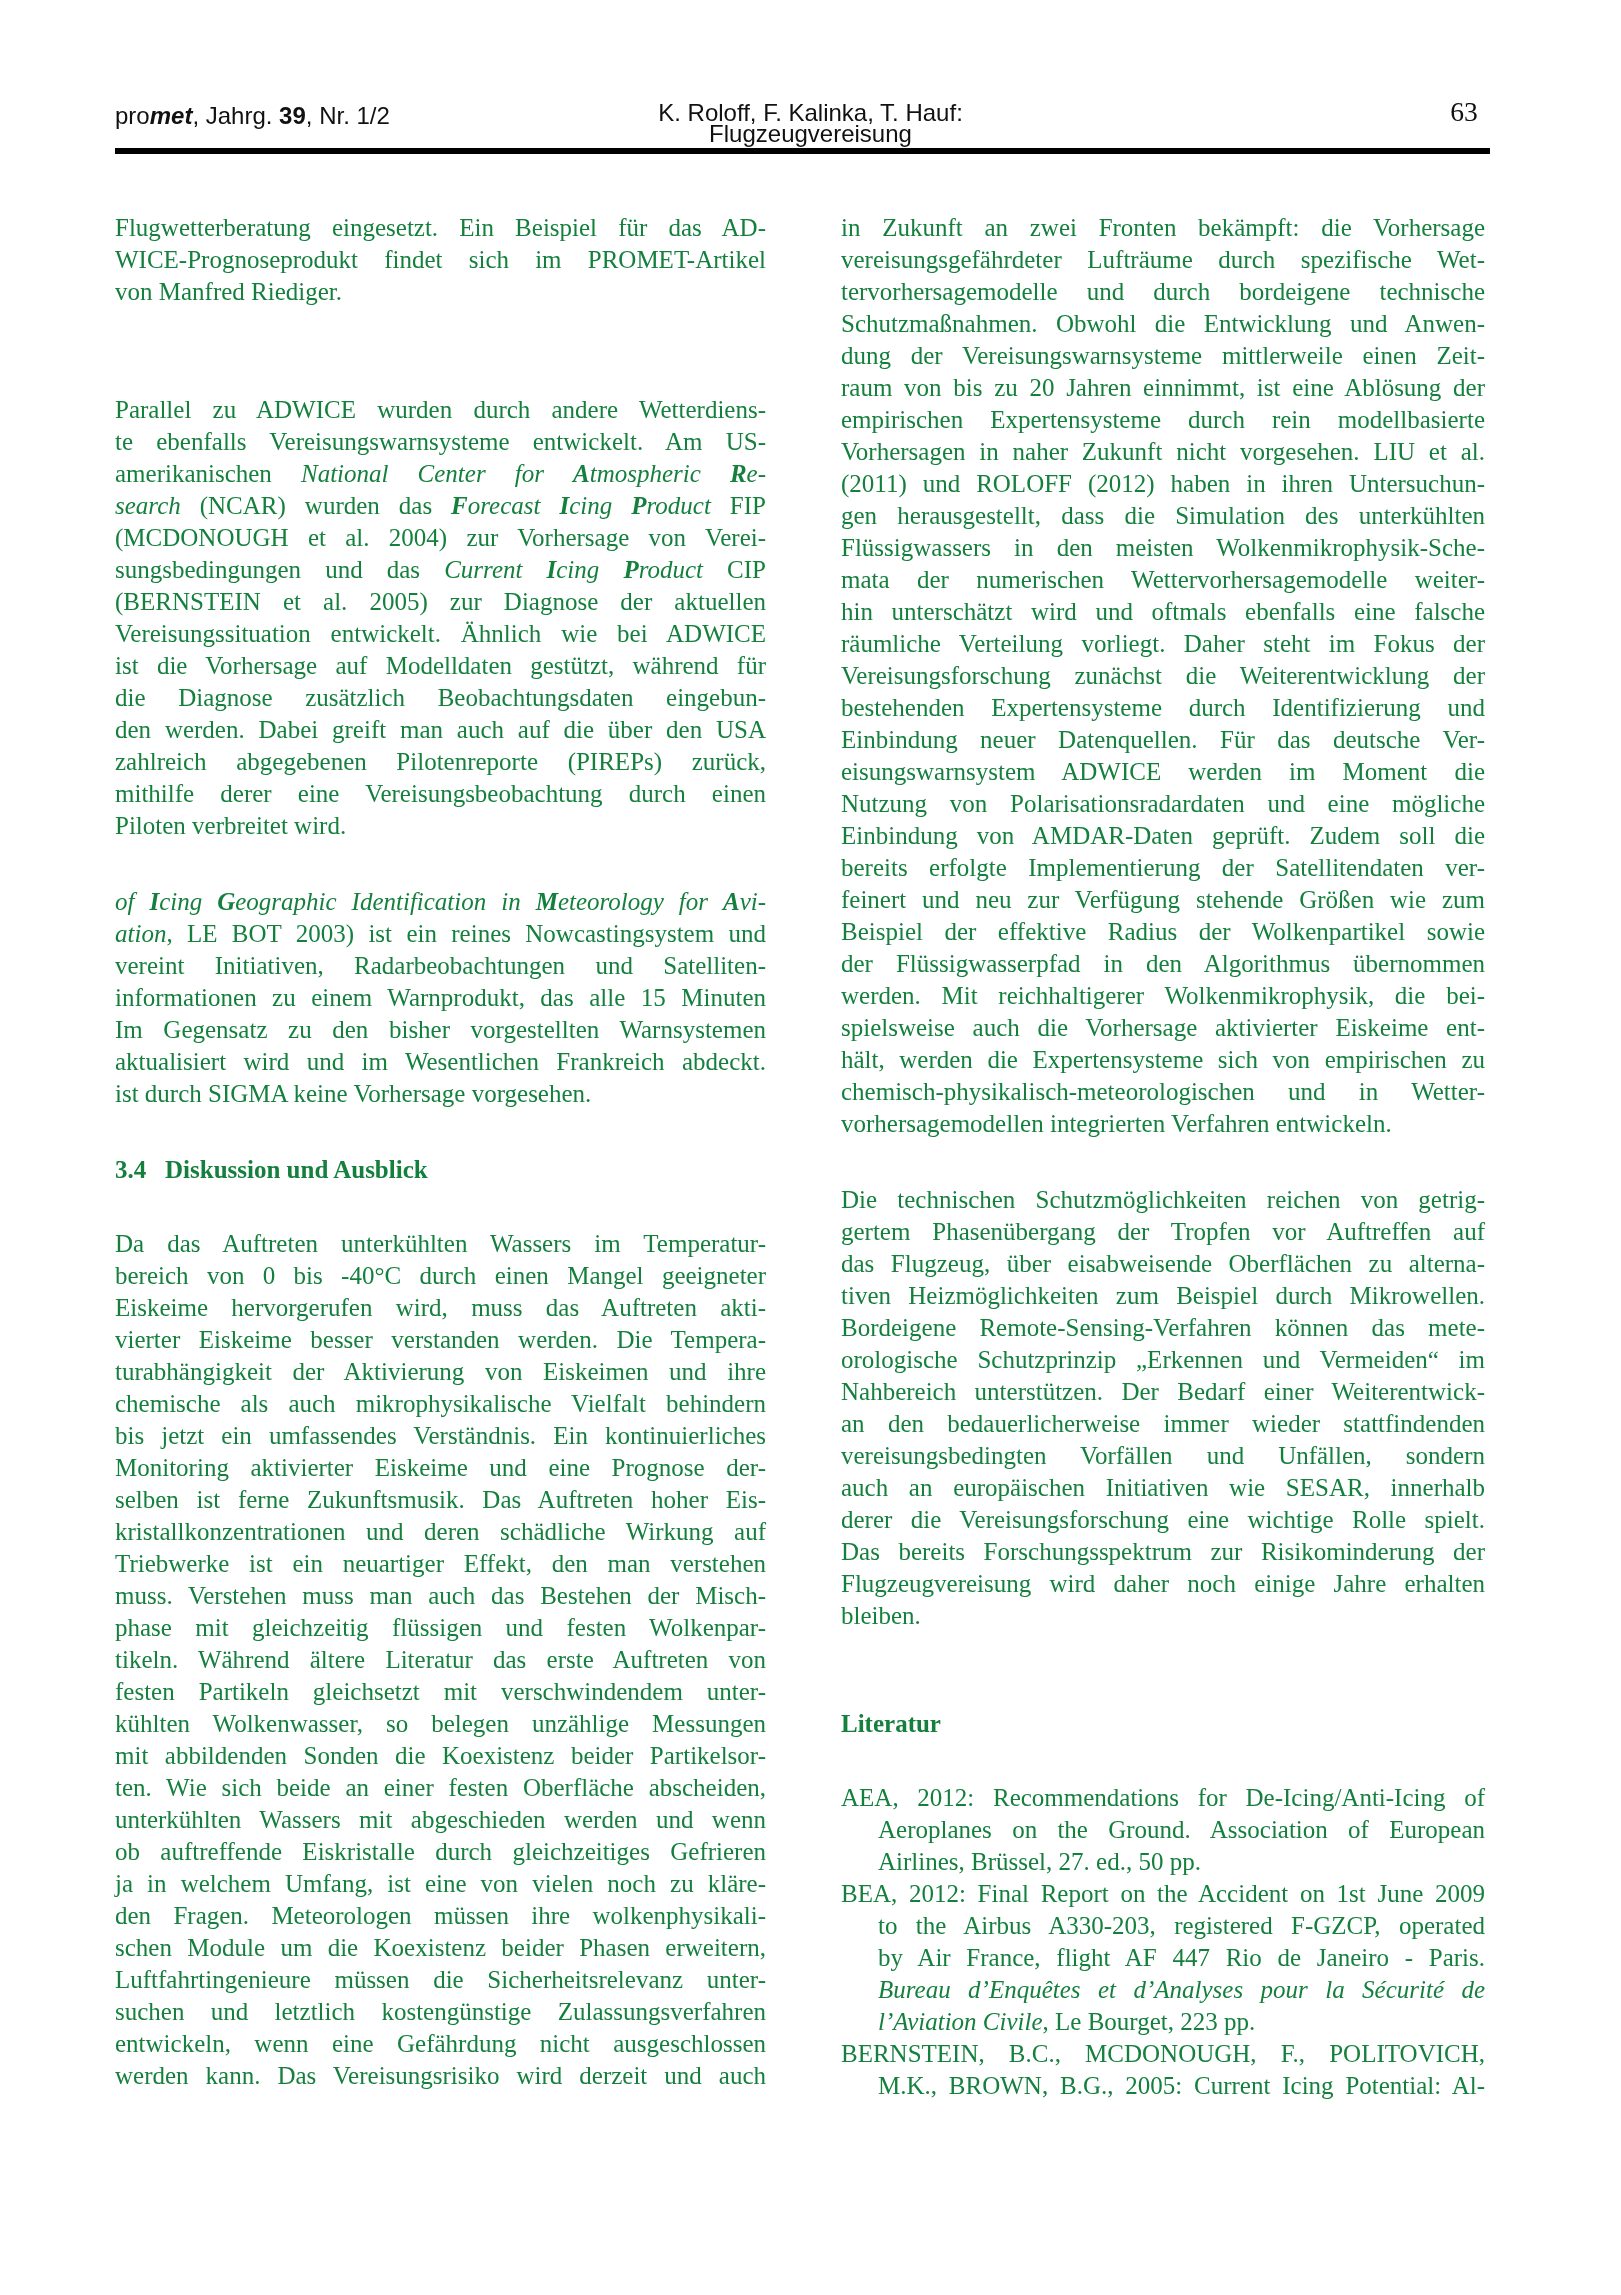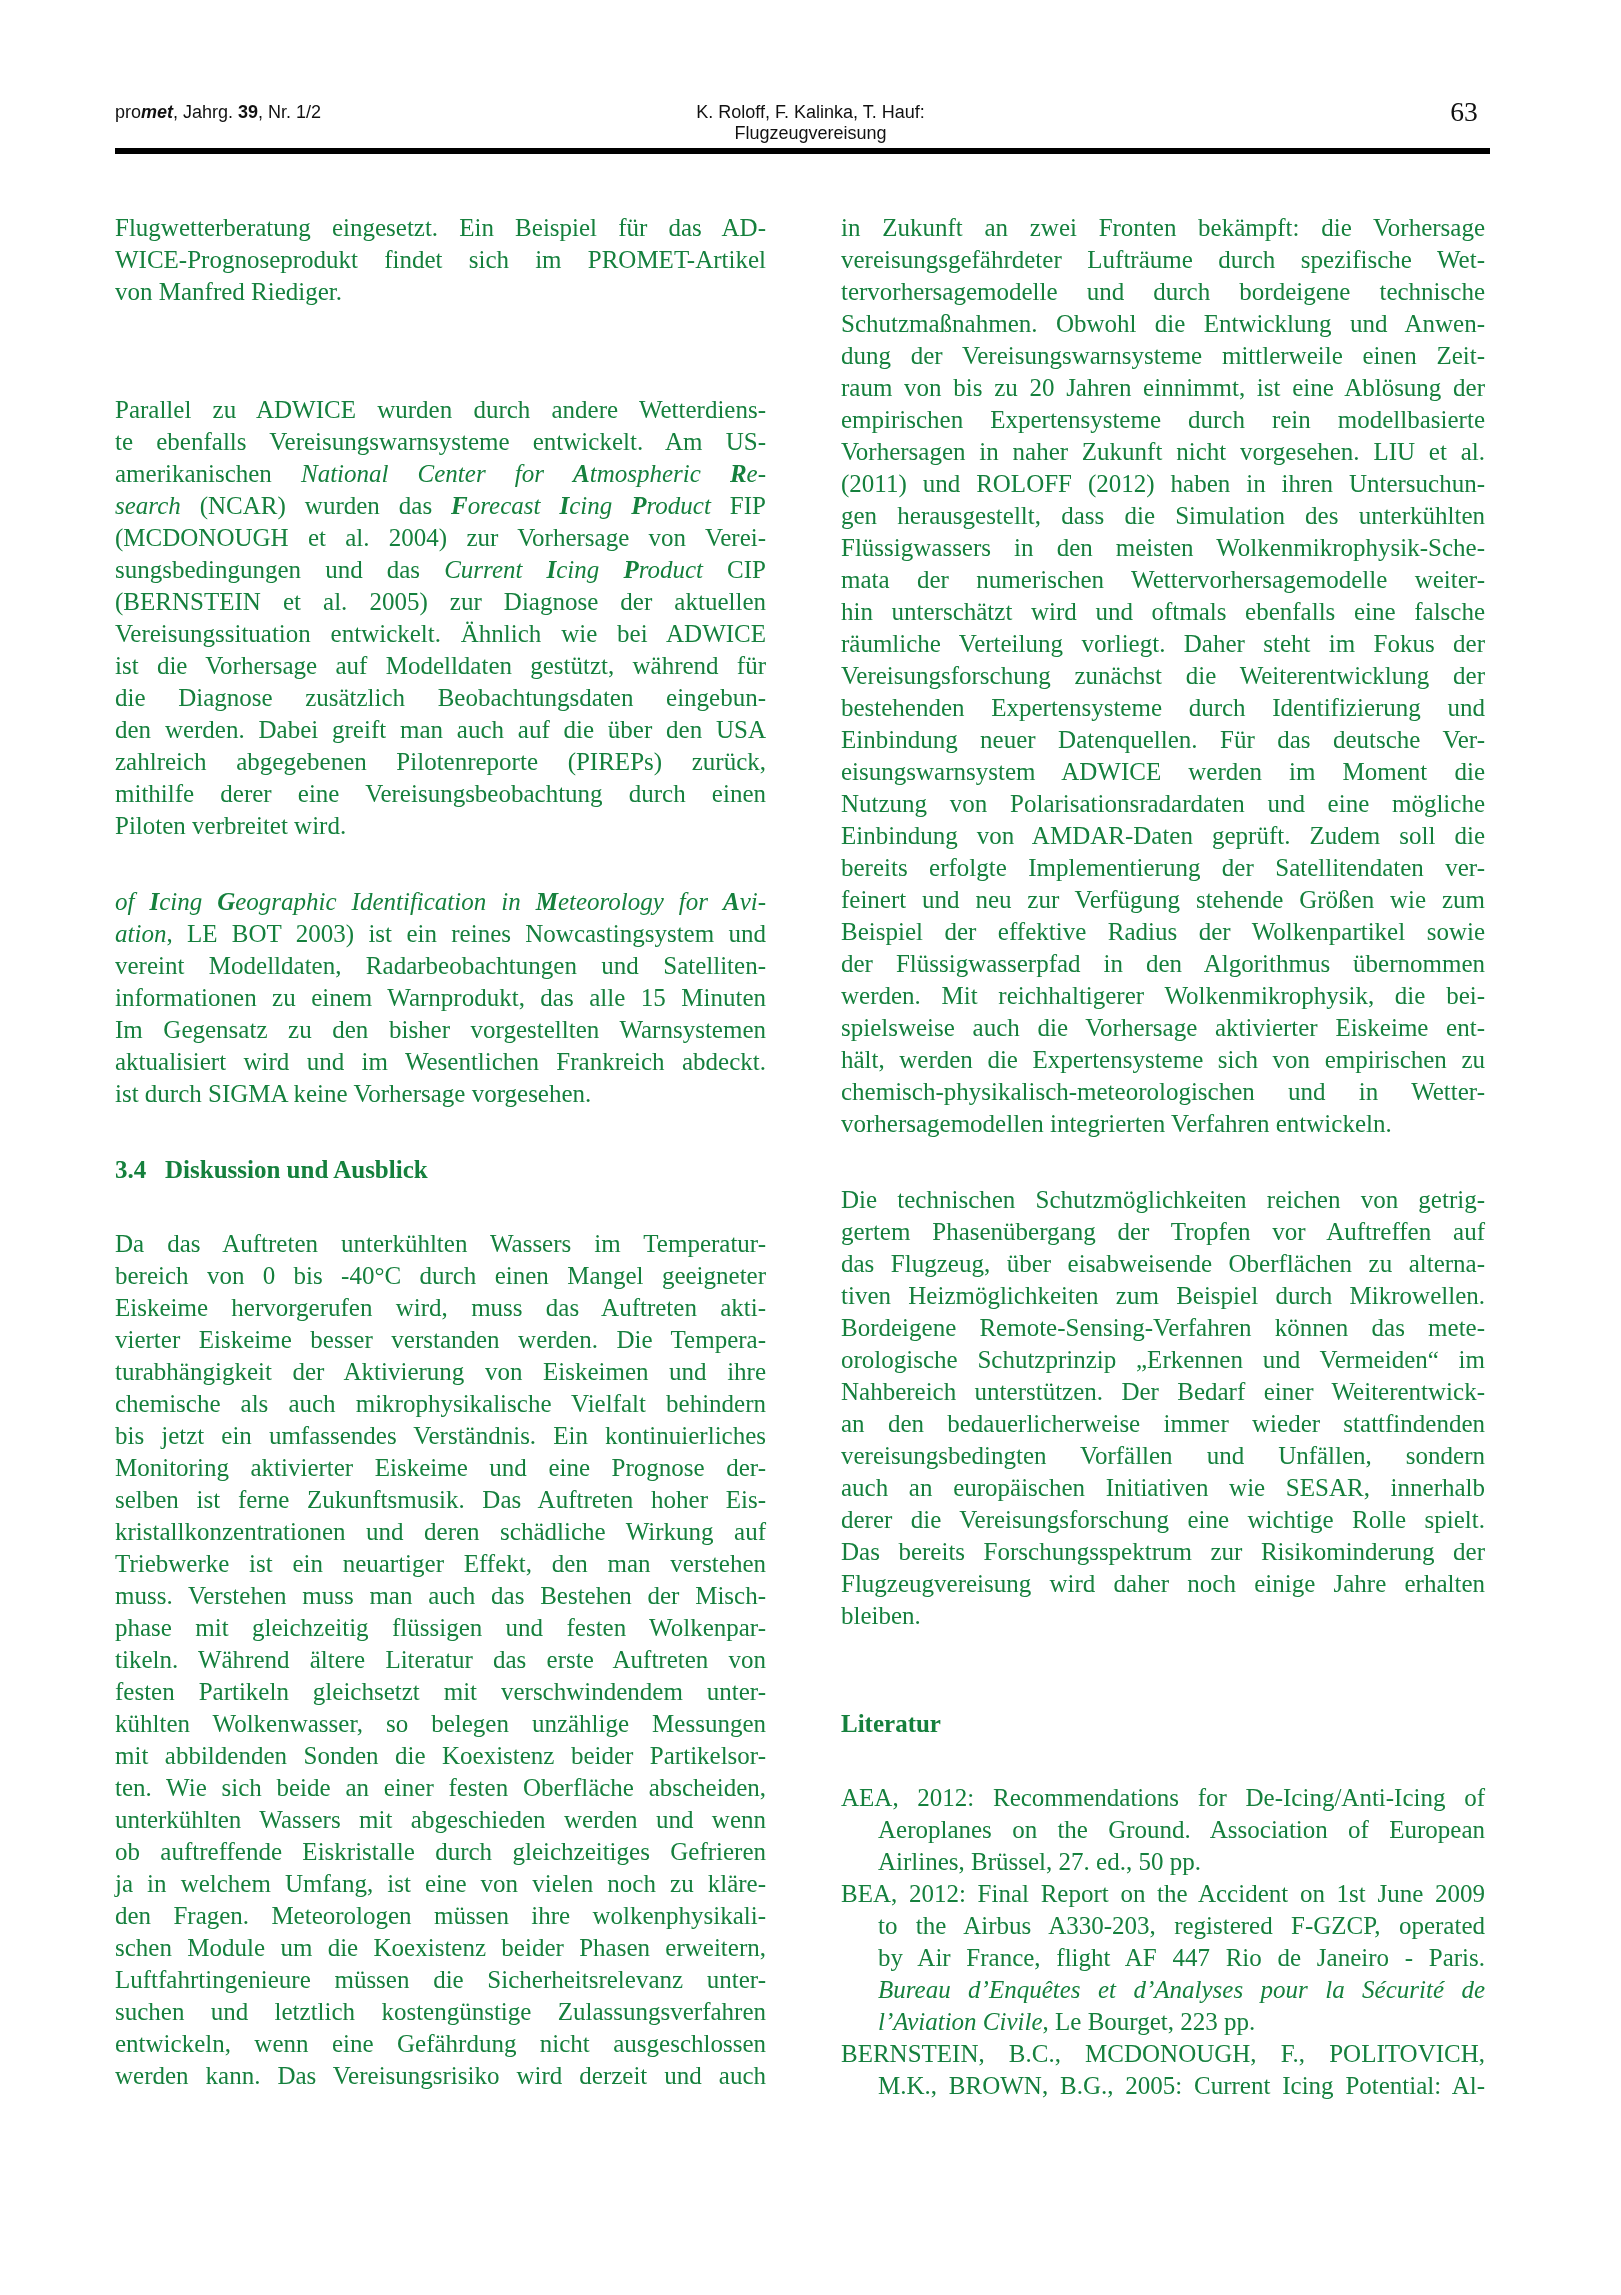--- a/index.html
+++ b/index.html
@@ -1,17 +1,17 @@
 <!DOCTYPE html>
 <html style="font-size:13px"><head>
 <meta charset="utf-8">
 <style>
   html, body { margin: 0; padding: 0; background: #ffffff; }
   body { width: 1621px; height: 2295px; position: relative; overflow: hidden; color: #111; }
-  .hdr { position: absolute; font-family: "Liberation Sans", sans-serif; font-size: 18px; color: #111; }
+  .hdr { position: absolute; font-family: "Liberation Sans", sans-serif; font-size: 24px; color: #111; }
   .hdr-left { left: 115px; top: 102px; }
   .hdr-center { left: 632px; width: 357px; top: 102px; text-align: center; line-height: 21px; }
   .hdr-page { left: 1443px; width: 42px; top: 96px; text-align: center; font-family: "Liberation Serif", serif; font-size: 27.6px; }
   .rule { position: absolute; left: 115px; top: 148px; width: 1375px; height: 5.7px; background: #000; }
   .col { position: absolute; top: 212px; font-family: "Liberation Serif", serif; font-size: 25px; line-height: 32px; color: #15803d; }
   .col-left { left: 115px; width: 651px; }
   .col-right { left: 841px; width: 644px; }
   .line { display: block; height: 32px; white-space: nowrap; text-align: justify; text-align-last: justify; overflow: visible; }
   .line.last { text-align-last: left; }
   .line.hang { padding-left: 37px; }
@@ -58,21 +58,21 @@
       <span class="line"><span>die Diagnose zusätzlich Beobachtungsdaten eingebun-</span></span>
       <span class="line"><span>den werden. Dabei greift man auch auf die über den USA</span></span>
       <span class="line"><span>zahlreich abgegebenen Pilotenreporte (PIREPs) zurück,</span></span>
       <span class="line"><span>mithilfe derer eine Vereisungsbeobachtung durch einen</span></span>
       <span class="line last"><span>Piloten verbreitet wird.</span></span>
     </div>
     <div class="gap" style="height: 44px;"></div>
     <div>
       <span class="line"><i class="it">of </i><b class="bi">I</b><i class="it">cing </i><b class="bi">G</b><i class="it">eographic Identification in </i><b class="bi">M</b><i class="it">eteorology for </i><b class="bi">A</b><i class="it">vi-</i></span>
       <span class="line"><i class="it">ation</i><span>, LE BOT 2003) ist ein reines Nowcastingsystem und</span></span>
-      <span class="line"><span>vereint Modelldaten, Radarbeobachtungen und Satelliten-</span></span>
+      <span class="line"><span>vereint Initiativen, Radarbeobachtungen und Satelliten-</span></span>
       <span class="line"><span>informationen zu einem Warnprodukt, das alle 15 Minuten</span></span>
       <span class="line"><span>Im Gegensatz zu den bisher vorgestellten Warnsystemen</span></span>
       <span class="line"><span>aktualisiert wird und im Wesentlichen Frankreich abdeckt.</span></span>
       <span class="line last"><span>ist durch SIGMA keine Vorhersage vorgesehen.</span></span>
     </div>
     <div class="gap" style="height: 44px;"></div>
     <div class="h2"><span class="num">3.4</span><span>Diskussion und Ausblick</span></div>
     <div class="gap" style="height: 42px;"></div>
     <div>
       <span class="line"><span>Da das Auftreten unterkühlten Wassers im Temperatur-</span></span>

